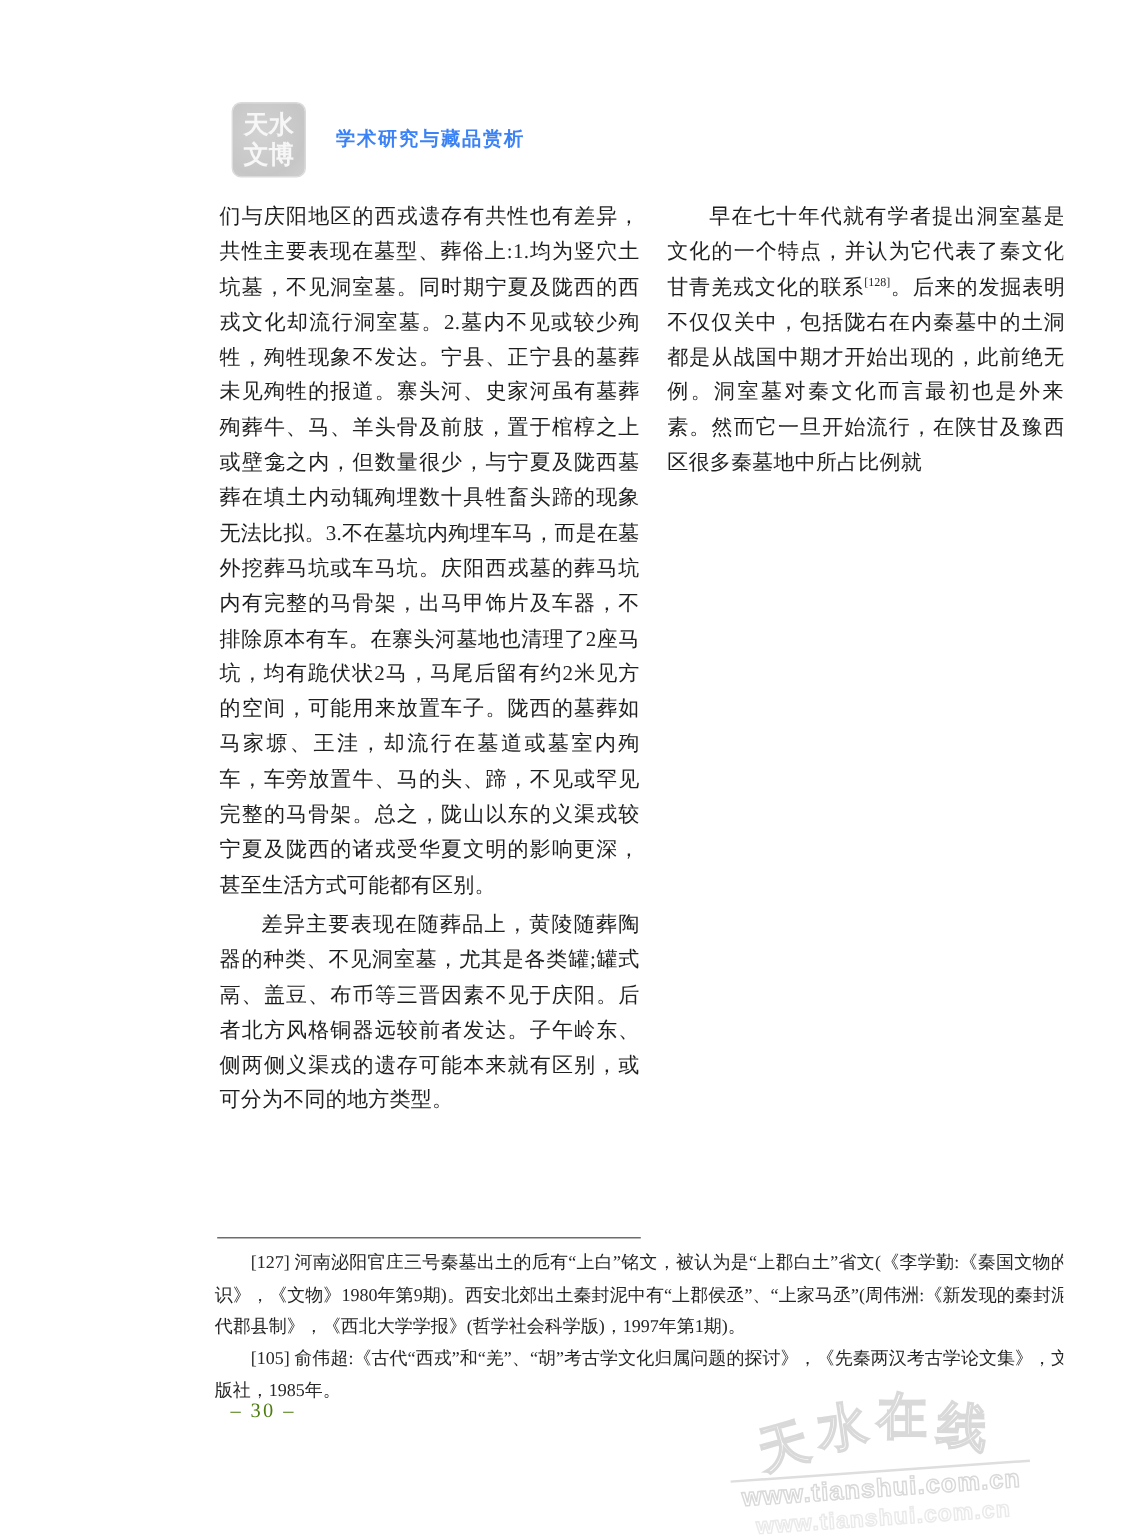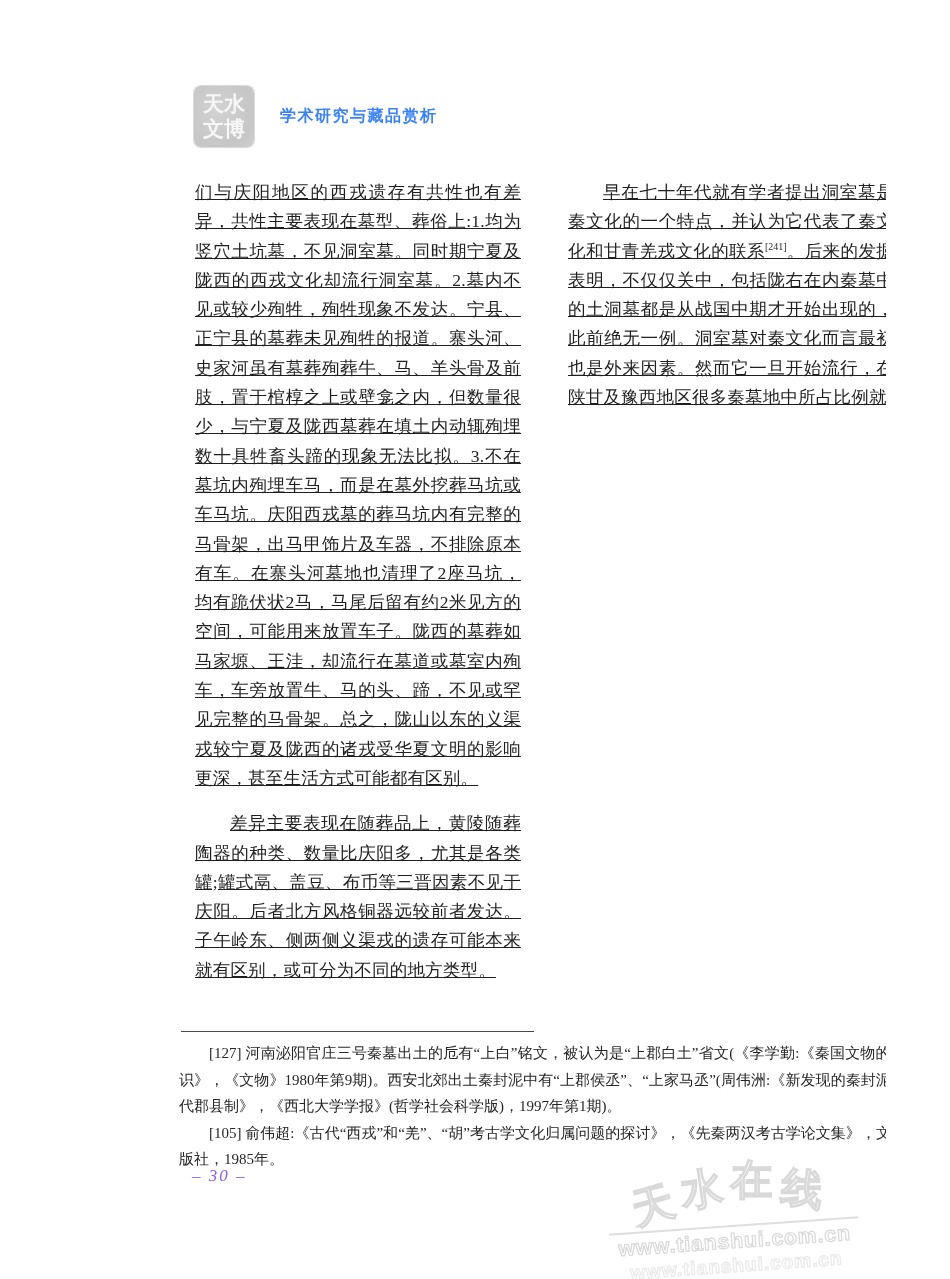--- a/index.html
+++ b/index.html
@@ -25,34 +25,34 @@
   }
 
   
   .col {
     position:absolute; top:162px; width:358px;
     font-size:17.5px; line-height:29.3px; text-align:justify;
     letter-spacing:0.2px;
   }
   .col-left  { left:115px; }
   .col-right { left:488px; }
-  .col p { margin:16px;text-decoration:underline; }
+  .col p { margin:4px; }
   .col p.indent { text-indent:2em; }
   sup { font-size:10px; line-height:0; vertical-align:super; letter-spacing:0; }
 
   
   .fn-rule { position:absolute; left:117px; top:1031px; width:353px; height:1px; background:#4a4a4a; }
   .footnotes {
     position:absolute; left:115px; top:1040px; width:742px;
     font-size:15px; line-height:26.5px; text-align:justify; color:#262626;
   }
   .footnotes p { margin:0; text-indent:2em; }
 
   
-  .page-number { position:absolute; left:128px; top:1166px; font-size:17px; color:#8b5cf6; letter-spacing:2px;font-style:italic; }
+  .page-number { position:absolute; left:128px; top:1166px; font-size:17px; color:#4d7c0f; letter-spacing:2px; }
 
   
   .watermark {
     position:absolute; right:18px; bottom:2px; width:270px;
     transform:rotate(-4deg); transform-origin:center;
     font-family:"Liberation Sans","DejaVu Sans",sans-serif;
     color:#ffffff; text-align:center;
     -webkit-text-stroke:1.2px #d9d9d9;
     text-shadow:0 0 1px #e2e2e2;
   }
@@ -74,24 +74,24 @@
   <div class="header">
     <div class="seal">
       <div class="seal-row">天水</div>
       <div class="seal-row">文博</div>
     </div>
     <div class="section-title">学术研究与藏品赏析</div>
   </div>
 
   <div id="col-left" class="col col-left">
       <p>们与庆阳地区的西戎遗存有共性也有差异，共性主要表现在墓型、葬俗上:1.均为竖穴土坑墓，不见洞室墓。同时期宁夏及陇西的西戎文化却流行洞室墓。2.墓内不见或较少殉牲，殉牲现象不发达。宁县、正宁县的墓葬未见殉牲的报道。寨头河、史家河虽有墓葬殉葬牛、马、羊头骨及前肢，置于棺椁之上或壁龛之内，但数量很少，与宁夏及陇西墓葬在填土内动辄殉埋数十具牲畜头蹄的现象无法比拟。3.不在墓坑内殉埋车马，而是在墓外挖葬马坑或车马坑。庆阳西戎墓的葬马坑内有完整的马骨架，出马甲饰片及车器，不排除原本有车。在寨头河墓地也清理了2座马坑，均有跪伏状2马，马尾后留有约2米见方的空间，可能用来放置车子。陇西的墓葬如马家塬、王洼，却流行在墓道或墓室内殉车，车旁放置牛、马的头、蹄，不见或罕见完整的马骨架。总之，陇山以东的义渠戎较宁夏及陇西的诸戎受华夏文明的影响更深，甚至生活方式可能都有区别。</p>
-      <p class="indent">差异主要表现在随葬品上，黄陵随葬陶器的种类、数量比庆阳多，尤其是各类罐;罐式鬲、盖豆、布币等三晋因素不见于庆阳。后者北方风格铜器远较前者发达。子午岭东、侧两侧义渠戎的遗存可能本来就有区别，或可分为不同的地方类型。</p>
+      <p class="indent">差异主要表现在随葬品上，黄陵随葬陶器的种类、不见洞室墓，尤其是各类罐;罐式鬲、盖豆、布币等三晋因素不见于庆阳。后者北方风格铜器远较前者发达。子午岭东、侧两侧义渠戎的遗存可能本来就有区别，或可分为不同的地方类型。</p>
     </div>
   <div id="col-right" class="col col-right">
-      <p class="indent">早在七十年代就有学者提出洞室墓是秦文化的一个特点，并认为它代表了秦文化和甘青羌戎文化的联系<sup>[241]</sup>。后来的发掘表明，不仅仅关中，包括陇右在内秦墓中的土洞墓都是从战国中期才开始出现的，此前绝无一例。洞室墓对秦文化而言最初也是外来因素。然而它一旦开始流行，在陕甘及豫西地区很多秦墓地中所占比例就</p>
+      <p class="indent">早在七十年代就有学者提出洞室墓是秦文化的一个特点，并认为它代表了秦文化和甘青羌戎文化的联系<sup>[128]</sup>。后来的发掘表明，不仅仅关中，包括陇右在内秦墓中的土洞墓都是从战国中期才开始出现的，此前绝无一例。洞室墓对秦文化而言最初也是外来因素。然而它一旦开始流行，在陕甘及豫西地区很多秦墓地中所占比例就</p>
     </div>
 
   <div class="fn-rule"></div>
   <div id="footnotes" class="footnotes">
       <p>[127] 河南泌阳官庄三号秦墓出土的卮有“上白”铭文，被认为是“上郡白土”省文(《李学勤:《秦国文物的新认识》，《文物》1980年第9期)。西安北郊出土秦封泥中有“上郡侯丞”、“上家马丞”(周伟洲:《新发现的秦封泥与秦代郡县制》，《西北大学学报》(哲学社会科学版)，1997年第1期)。</p>
       <p>[105] 俞伟超:《古代“西戎”和“羌”、“胡”考古学文化归属问题的探讨》，《先秦两汉考古学论文集》，文物出版社，1985年。</p>
     </div>
 
   <div class="page-number">– 30 –</div>
 

